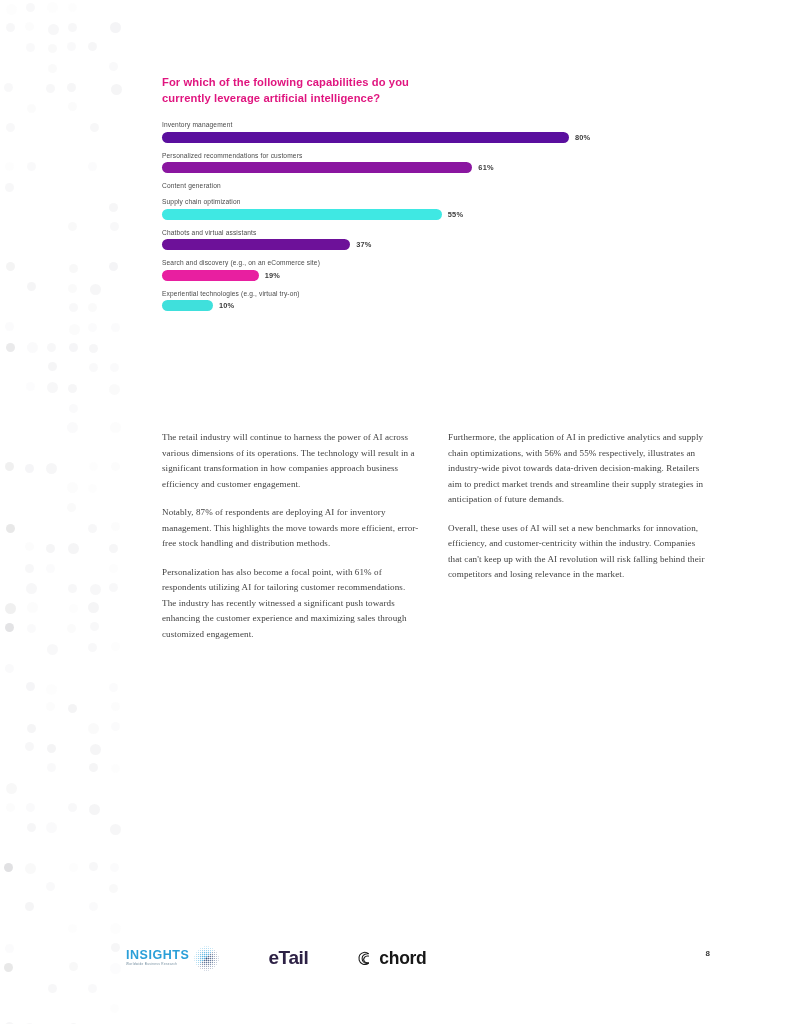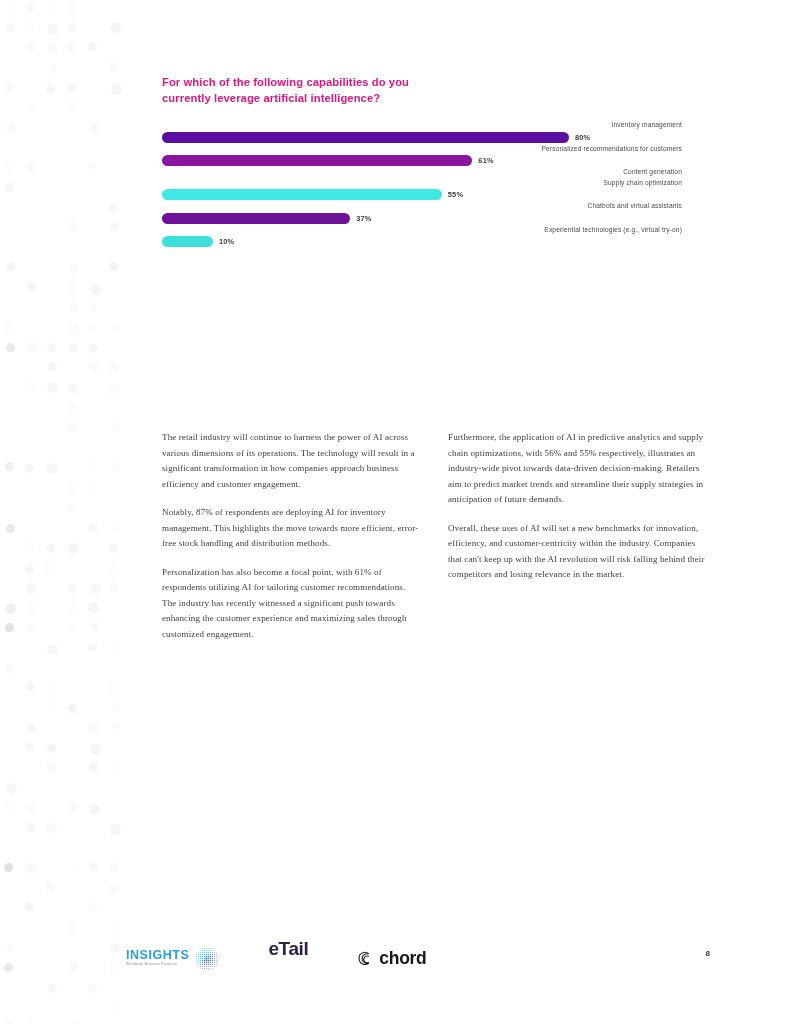--- a/index.html
+++ b/index.html
@@ -44,21 +44,21 @@
   }
   #chart-title {
     color: #e0157f;
     font-size: 11.2px;
     font-weight: bold;
     line-height: 1.45;
     letter-spacing: 0.1px;
     margin-bottom: 15px;
     max-width: 260px;
   }
-  .bar-group { margin-bottom: 2px; text-align: right; }
+  .bar-group { margin-bottom: 9px; }
   .bar-label {
     font-size: 6.6px;
     color: #4a4a4a;
     letter-spacing: 0.15px;
     margin-bottom: 3.5px;
     white-space: nowrap;
   }
   .bar-row {
     display: flex;
     align-items: center;
@@ -104,20 +104,21 @@
     left: 0;
     top: 938px;
     width: 791px;
     height: 44px;
   }
   #footer-logos {
     position: absolute;
     left: 126px;
     top: 0;
     display: flex;
+    align-items: center;
     gap: 48px;
     height: 40px;
   }
   
   #logo-insights {
     display: flex;
     align-items: center;
     gap: 4px;
   }
   #insights-wordmark-wrap { line-height: 1; }
@@ -337,20 +338,27 @@
           </div>
         </div>
         <div class="bar-group">
           <div class="bar-label">Chatbots and virtual assistants</div>
           <div class="bar-row">
             <div class="bar-fill" style="width: 188.238px; background: rgb(109, 17, 153);"></div>
             <div class="bar-value">37%</div>
           </div>
         </div>
         <div class="bar-group">
+          <div class="bar-label">Search and discovery (e.g., on an eCommerce site)</div>
+          <div class="bar-row">
+            <div class="bar-fill" style="width: 96.6625px; background: rgb(232, 31, 160);"></div>
+            <div class="bar-value">19%</div>
+          </div>
+        </div>
+        <div class="bar-group">
           <div class="bar-label">Experiential technologies (e.g., virtual try-on)</div>
           <div class="bar-row">
             <div class="bar-fill" style="width: 50.875px; background: rgb(63, 224, 220);"></div>
             <div class="bar-value">10%</div>
           </div>
         </div>
       </div>
   </section>
 
   <section id="body-copy">

